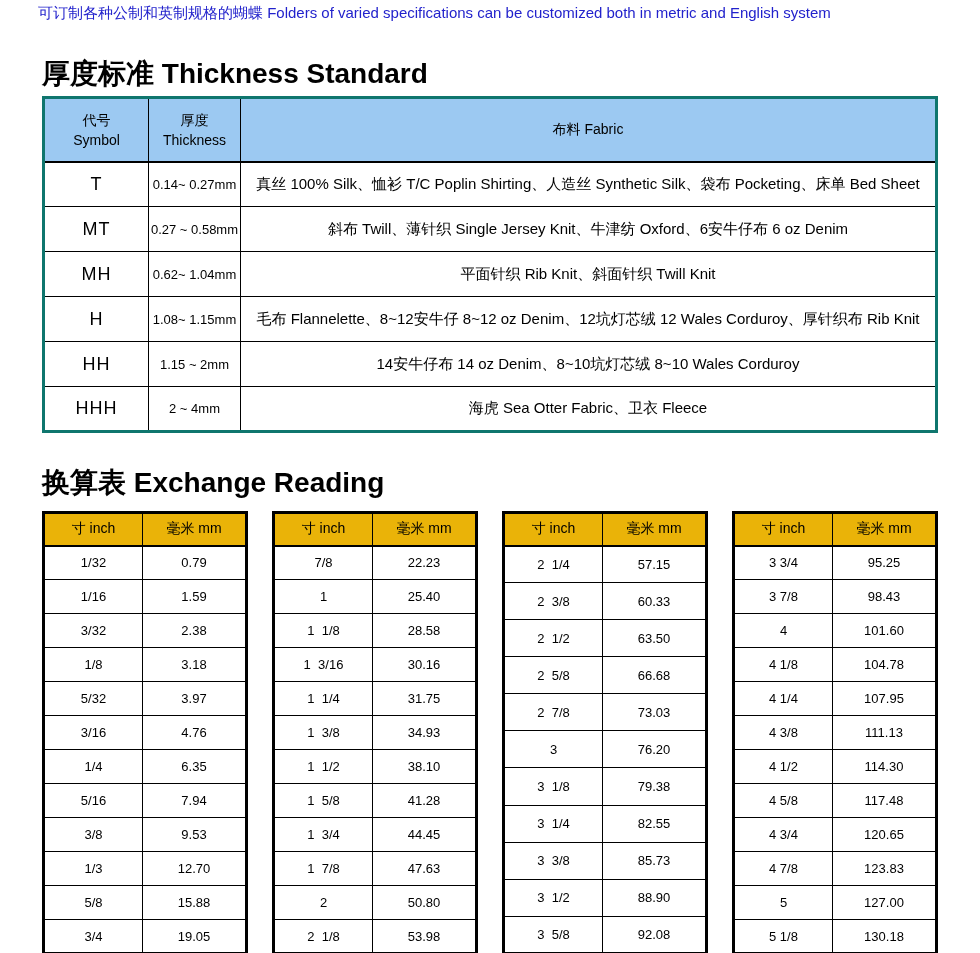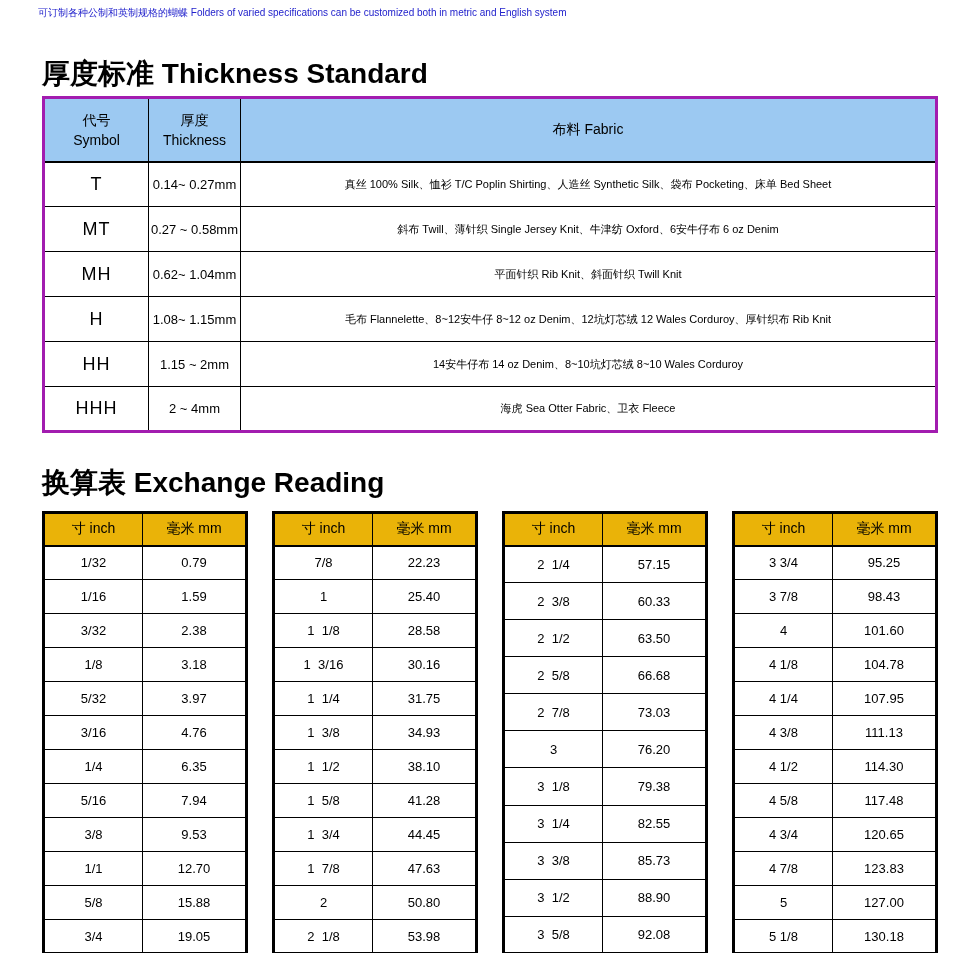--- a/index.html
+++ b/index.html
@@ -5,55 +5,55 @@
   * { box-sizing: border-box; }
   html, body { margin: 0; padding: 0; background: #ffffff; }
   body {
     width: 980px; height: 953px;
     font-family: "Liberation Sans", "DejaVu Sans", sans-serif;
     color: #000;
     overflow: hidden;
   }
   .top-note {
     margin: 5px 0 0 38px;
-    font-size: 10px;
+    font-size: 15px;
     line-height: 15px;
     color: #2222CC;
   }
   .section-title {
     margin: 42px 0 10px 42px;
     font-size: 28px;
     font-weight: bold;
     line-height: 24px;
   }
   .section-title.second { margin-top: 38px; margin-bottom: 16px; }
 
   
   table { border-collapse: collapse; }
   .thickness-table {
     margin-left: 42px;
     width: 896px;
     table-layout: fixed;
-    border: 3px solid #a21caf;
+    border: 3px solid #0f766e;
   }
   .thickness-table th, .thickness-table td {
     border: 1px solid #000;
     text-align: center;
     vertical-align: middle;
     padding: 0 4px;
   }
   .thickness-table thead th {
     background: #9CC9F2;
     height: 64px;
     font-weight: normal;
     font-size: 14px;
     border-bottom: 2px solid #000;
   }
   .thickness-table thead th .hdr-line { line-height: 20px; }
-  .thickness-table td { height: 45px; font-size: 11px; }
+  .thickness-table td { height: 45px; font-size: 15px; }
   .thickness-table td.symbol-cell { font-size: 18px; letter-spacing: 1px; }
   .thickness-table td.thick-cell { font-size: 13px; padding: 12px 1px; }
   .col-symbol { width: 105px; }
   .col-thickness { width: 92px; }
 
   
   .exchange-row {
     margin-left: 42px;
     width: 896px;
     display: flex;
@@ -180,21 +180,21 @@
         </tr>
         <tr>
           <td>5/16</td>
           <td>7.94</td>
         </tr>
         <tr>
           <td>3/8</td>
           <td>9.53</td>
         </tr>
         <tr>
-          <td>1/1</td>
+          <td>1/3</td>
           <td>12.70</td>
         </tr>
         <tr>
           <td>5/8</td>
           <td>15.88</td>
         </tr>
         <tr>
           <td>3/4</td>
           <td>19.05</td>
         </tr>

